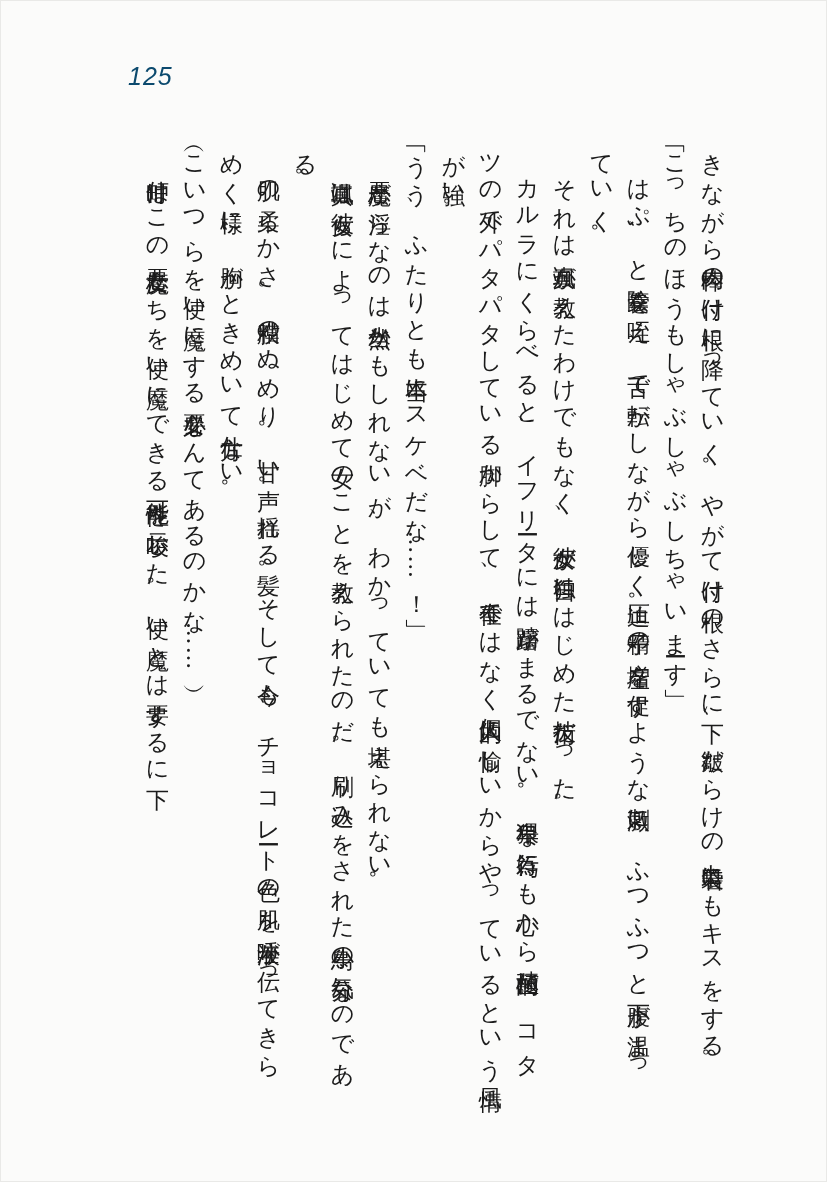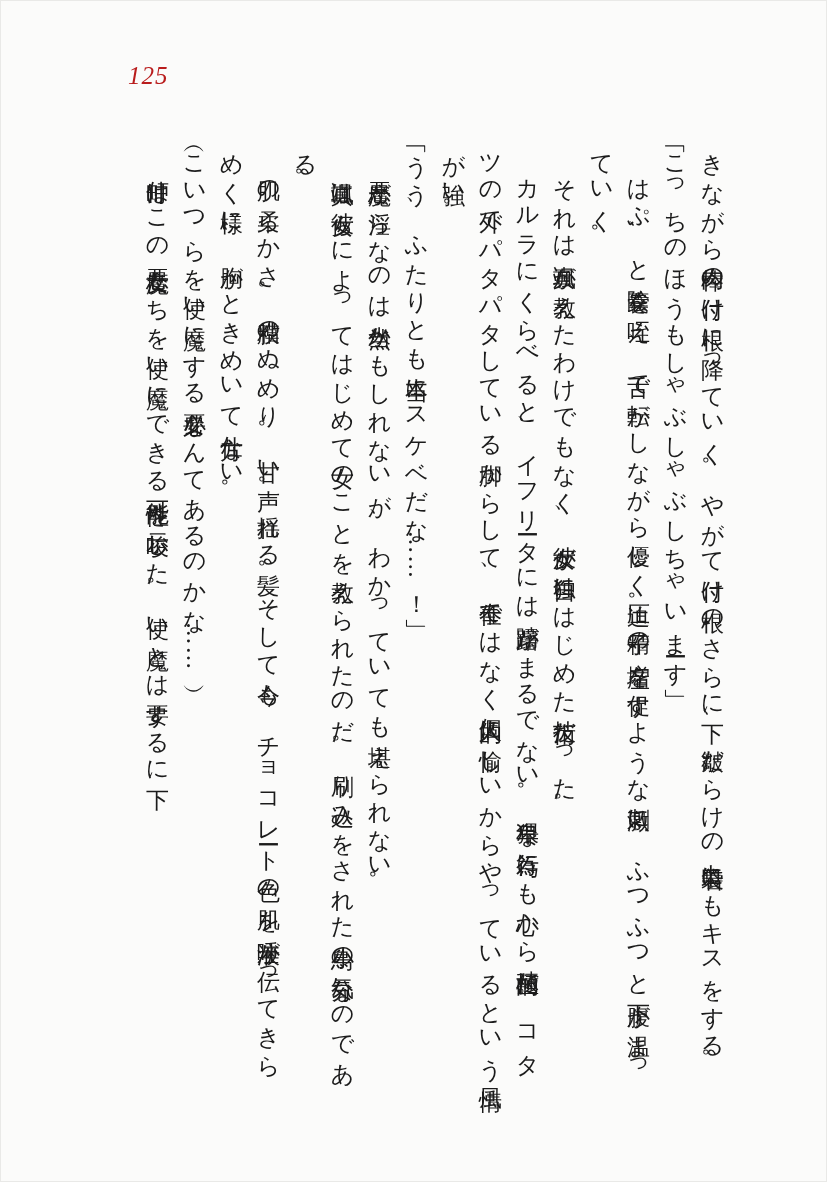--- a/index.html
+++ b/index.html
@@ -18,23 +18,23 @@
     position: absolute;
     inset: 0;
     box-shadow: inset 0 0 0 1px #e9e9e7;
   }
   .page-number {
     position: absolute;
     top: 62px;
     left: 128px;
     font-size: 25px;
     font-style: italic;
-    color: #b91c1c;
+    color: #0c4a6e;
     letter-spacing: 1px;
-    font-family: Liberation Serif, serif;
+    font-family: Liberation Sans, sans-serif;
     text-align: center;
   }
   .text-block {
     position: absolute;
     top: 138px;
     right: 96px;
     height: 941px;
     writing-mode: vertical-rl;
     text-orientation: mixed;
     font-size: 23px;

